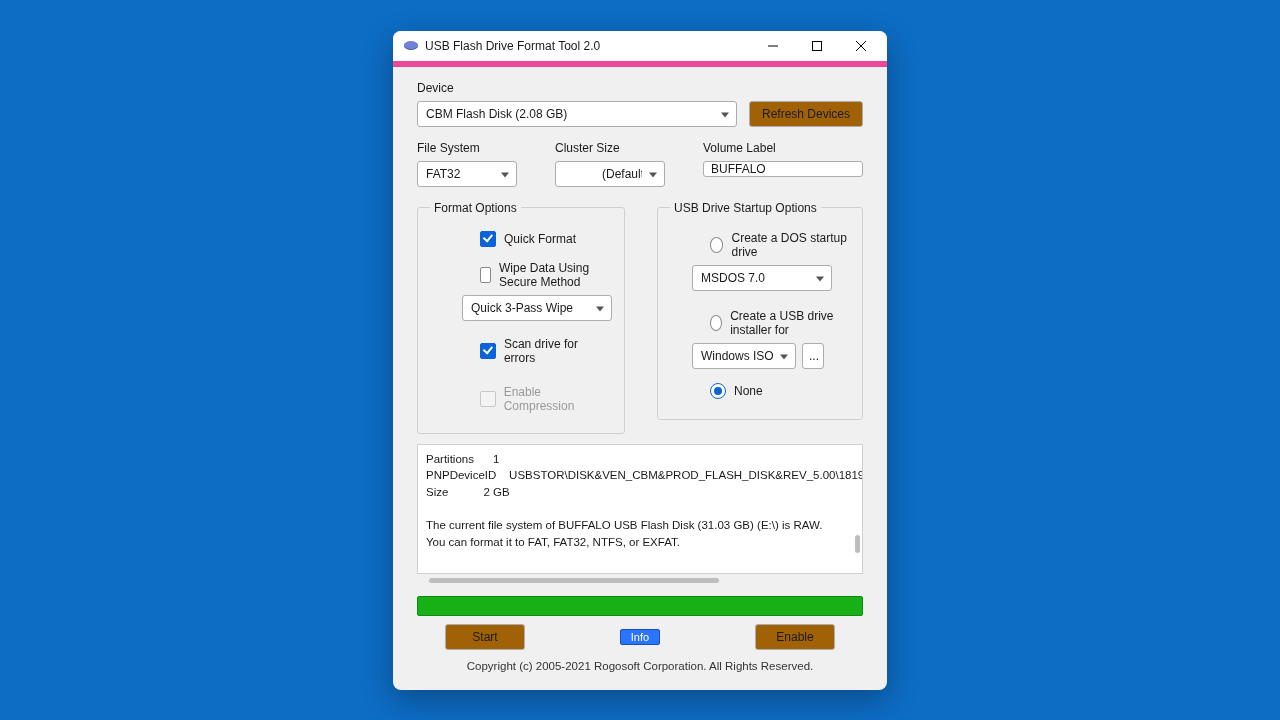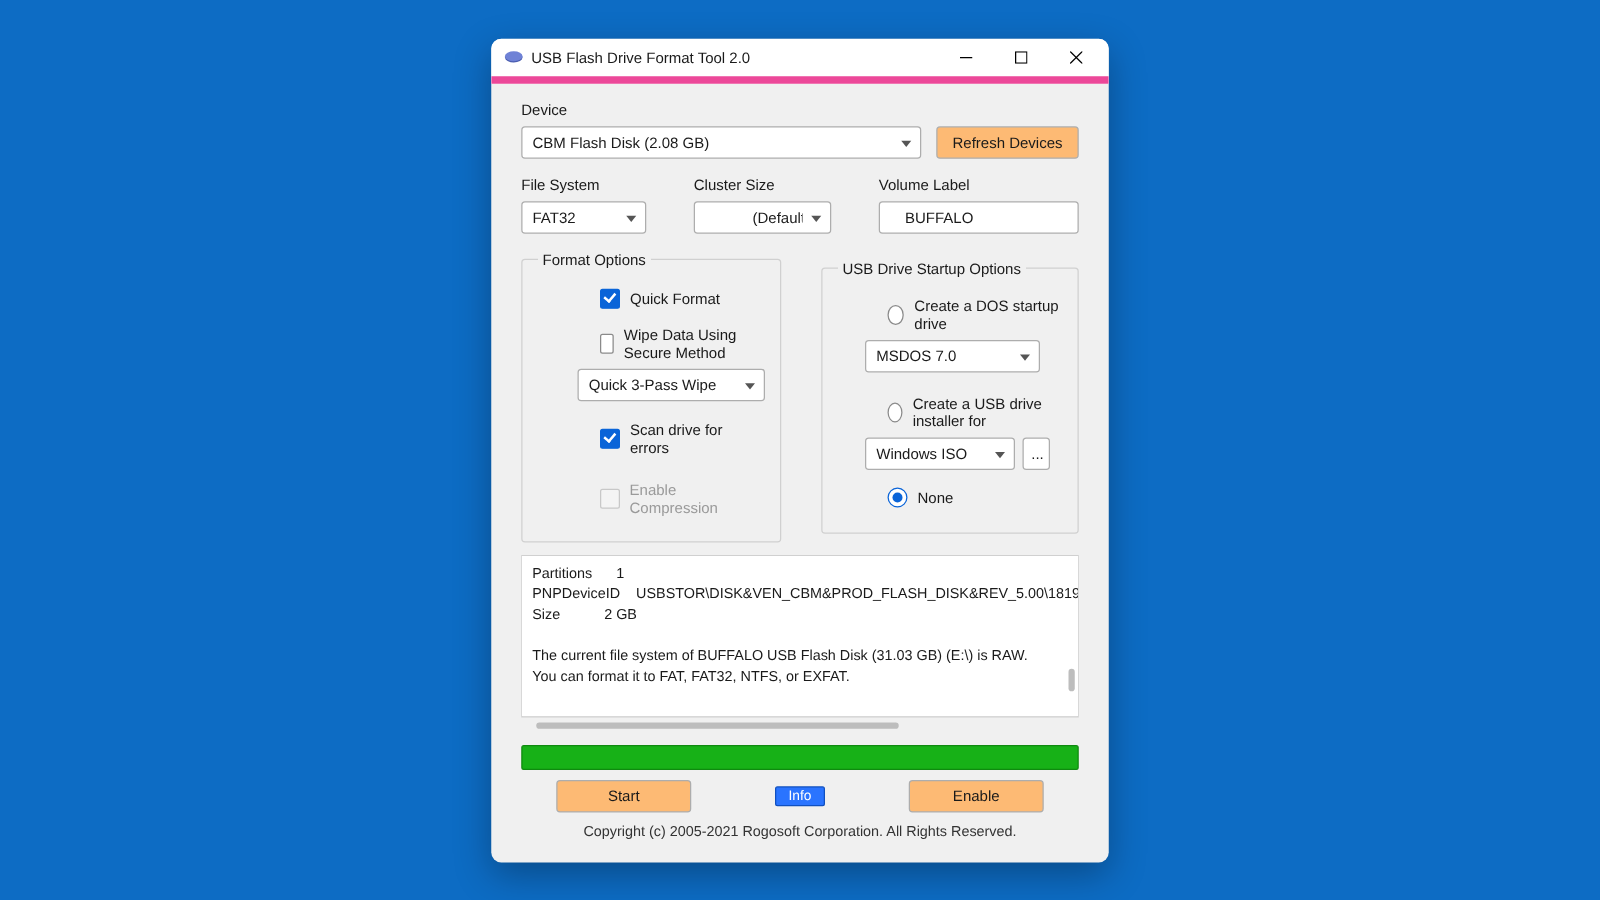--- a/index.html
+++ b/index.html
@@ -35,22 +35,22 @@
     border:1px solid #adadad;background:#fff;border-radius:3px;
     font-size:12px;font-family:inherit;color:#1a1a1a;
     box-sizing:border-box;
   }
   .select{height:26px;padding:0 22px 0 8px;appearance:none;position:relative;}
   .select-wrap{position:relative;display:inline-block;}
   .select-wrap::after{
     content:"";position:absolute;right:8px;top:50%;transform:translateY(-30%);
     border-left:4px solid transparent;border-right:4px solid transparent;border-top:5px solid #555;pointer-events:none;
   }
-  .input{height:26px;padding:0 20px;}
-  .btn{height:26px;padding:0 12px;background:#fdba74;cursor:default;}
+  .input{height:16px;padding:0 7px;}
+  .btn{height:26px;padding:0 12px;background:#a16207;cursor:default;}
   .small-btn{height:26px;width:22px;text-align:center;}
   fieldset.grp{
     border:1px solid #d0d0d0;border-radius:3px;margin:0;padding:10px 12px 14px 12px;
   }
   fieldset.grp>legend{font-size:12px;padding:0 4px;}
   .cb-row,.rb-row{display:flex;align-items:center;gap:8px;margin:6px 0;font-size:12px;padding-left:40px;}
   .cb{width:14px;height:14px;border:1px solid #8a8a8a;border-radius:2px;background:#fff;display:inline-flex;align-items:center;justify-content:center;}
   .cb.checked{background:#0a64d8;border-color:#0a64d8;}
   .cb.checked::after{content:"";width:4px;height:7px;border:solid #fff;border-width:0 2px 2px 0;transform:rotate(40deg) translate(-1px,-1px);}
   .cb.disabled{border-color:#c8c8c8;background:#f4f4f4;}
@@ -61,21 +61,21 @@
   .infobox{
     background:#fff;border:1px solid #d0d0d0;font-size:11.5px;
     padding:6px 8px;line-height:1.45;white-space:pre;overflow:auto;
     height:116px;position:relative;margin-top:10px;
   }
   .scroll-thumb-v{position:absolute;right:2px;top:90px;width:5px;height:18px;background:#bdbdbd;border-radius:3px;}
   .hscroll{height:10px;margin-top:2px;position:relative;}
   .hscroll .thumb{position:absolute;left:12px;top:2px;height:5px;width:290px;background:#bdbdbd;border-radius:3px;}
   .progress{height:18px;background:#17b117;border:1px solid #0f8a0f;border-radius:2px;margin:10px 0 8px 0;}
   .footer-btns{display:flex;justify-content:space-between;align-items:center;padding:0 28px;}
-  .footer-btns .btn{width:108px;}
+  .footer-btns .btn{width:80px;}
   .info-btn{border:1px solid #1050c0;background:#2a74ff;color:#fff;padding:1px 10px;font-size:11px;border-radius:2px;}
   .copyright{text-align:center;font-size:11.5px;color:#333;padding:10px 0 8px 0;}
 </style>
 </head>
 <body>
 
 <div class="window">
 
   <div class="titlebar">
     <span class="icon">
@@ -127,21 +127,21 @@
         <span class="select-wrap" style="width:100%;">
           <select class="select" style="width:100%;padding-left:46px;"><option>(Default)</option></select>
         </span>
       </div>
       <div style="flex:1;margin-left:26px;">
         <span class="lbl">Volume Label</span>
         <input class="input" style="width: 100%;" value="BUFFALO">
       </div>
     </div>
 
-    <div class="row" style="align-items:center;gap:32px;">
+    <div class="row" style="align-items:flex-start;gap:32px;">
       <fieldset class="grp" style="flex:1;">
         <legend>Format Options</legend>
 
         <div class="cb-row" style="margin-left:10px;">
           <span class="cb checked"></span>
           <span>Quick Format</span>
         </div>
 
         <div class="cb-row" style="margin-left:10px;margin-top:14px;">
           <span class="cb"></span>
@@ -176,21 +176,21 @@
             <select class="select" style="width:140px;"><option>MSDOS 7.0</option></select>
           </span>
         </div>
 
         <div class="rb-row" style="margin-top:18px;">
           <span class="rb"></span>
           <span>Create a USB drive installer for</span>
         </div>
         <div style="margin-left:22px;margin-top:6px;display:flex;gap:6px;">
           <span class="select-wrap">
-            <select class="select" style="width:120px;"><option>Windows ISO</option></select>
+            <select class="select" style="width:104px;"><option>Windows ISO</option></select>
           </span>
           <button class="small-btn">...</button>
         </div>
 
         <div class="rb-row" style="margin-top:14px;">
           <span class="rb checked"></span>
           <span>None</span>
         </div>
       </fieldset>
     </div>

